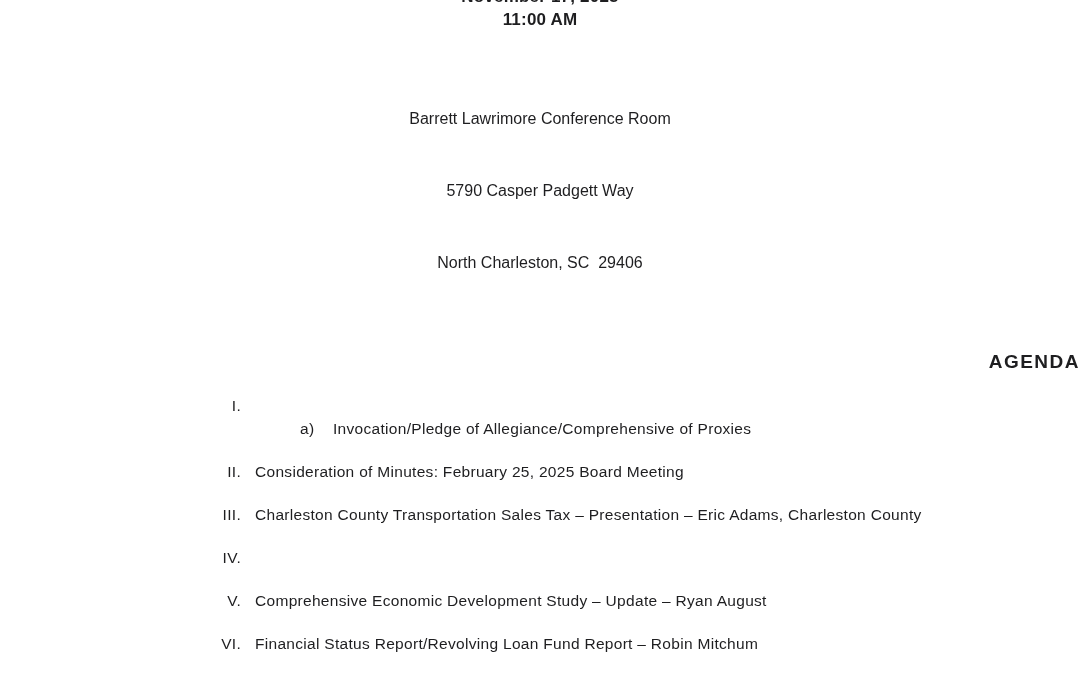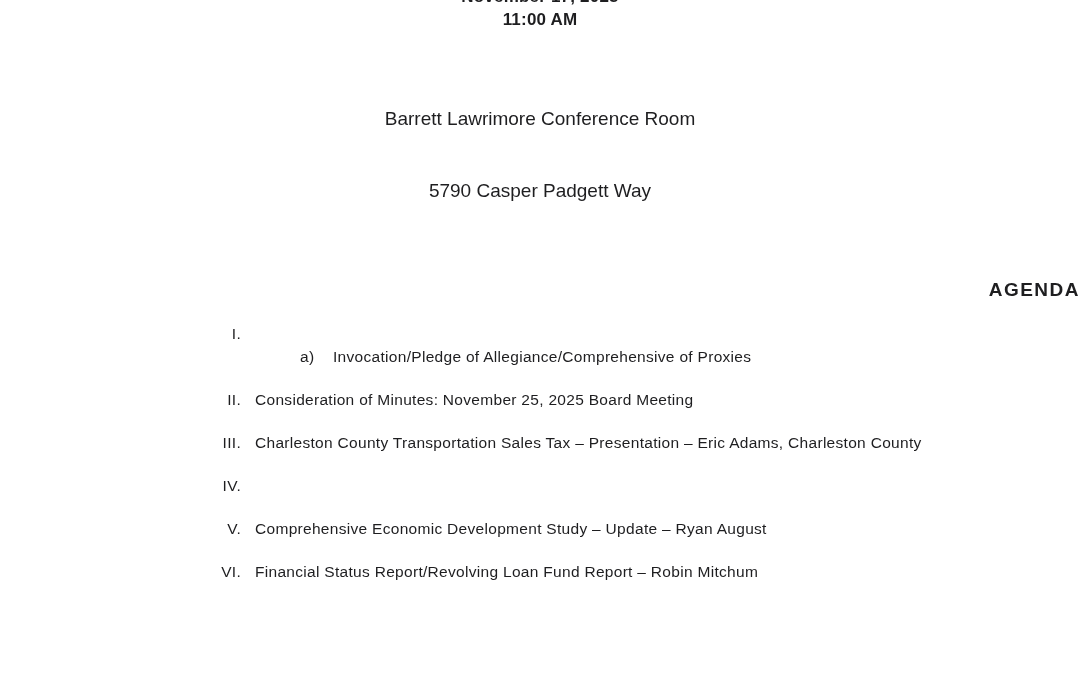--- a/index.html
+++ b/index.html
@@ -32,21 +32,21 @@
     margin-top: 2px;
     text-align: center;
     font-weight: bold;
     font-size: 17px;
     line-height: 22px;
     letter-spacing: 0.2px;
   }
   .venue-block {
     margin-top: 28px;
     text-align: center;
-    font-size: 19px;
+    font-size: 16px;
     line-height: 24px;
     white-space: pre-wrap;
   }
   .agenda-title {
     margin-top: 27px;
     text-align: right;
     font-weight: bold;
     font-size: 19px;
     line-height: 24px;
     letter-spacing: 1.5px;
@@ -89,40 +89,41 @@
 <body>
 
 <div class="doc">
 
   <div class="date-clipped">November 17, 2025</div>
   <div class="time-line">11:00 AM</div>
 
   <div class="venue-block">
     <div>Barrett Lawrimore Conference Room</div>
     <div>5790 Casper Padgett Way</div>
+    <div>North Charleston, SC  29406</div>
   </div>
 
   <div class="agenda-title">AGENDA</div>
 
   <div class="agenda-list">
 
     <div class="agenda-item">
       <div class="item-main">
         <div class="item-numeral">I.</div>
       </div>
       <div class="item-sub">
         <div class="sub-label">a)</div>
         <div class="sub-text">Invocation/Pledge of Allegiance/Comprehensive of Proxies</div>
       </div>
     </div>
 
     <div class="agenda-item">
       <div class="item-main">
         <div class="item-numeral">II.</div>
-        <div class="item-text">Consideration of Minutes: November 25, 2025 Board Meeting</div>
+        <div class="item-text">Consideration of Minutes: February 25, 2025 Board Meeting</div>
       </div>
     </div>
 
     <div class="agenda-item">
       <div class="item-main">
         <div class="item-numeral">III.</div>
         <div class="item-text">Charleston County Transportation Sales Tax – Presentation – Eric Adams, Charleston County</div>
       </div>
     </div>
 

